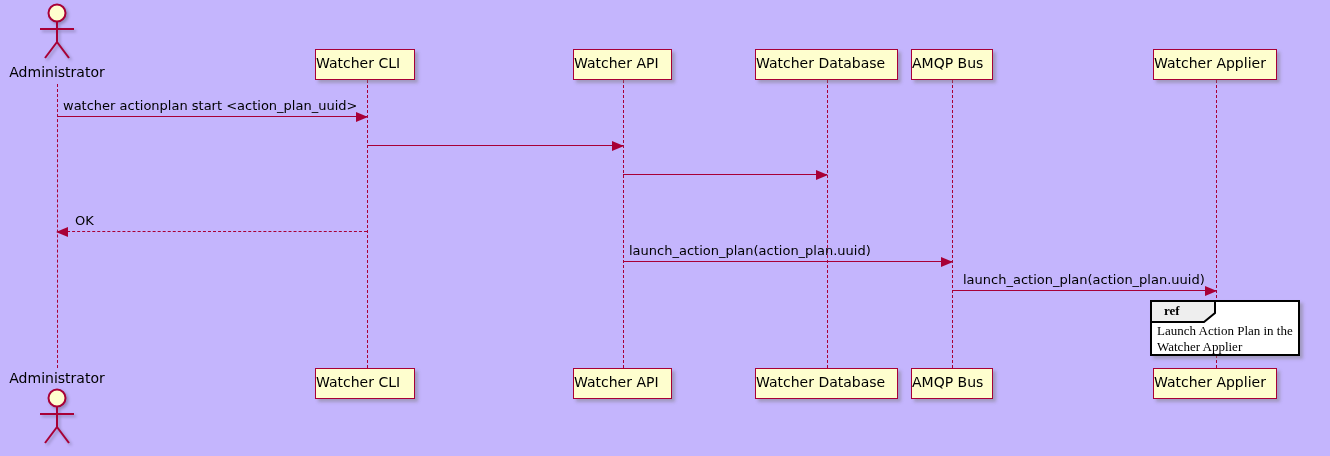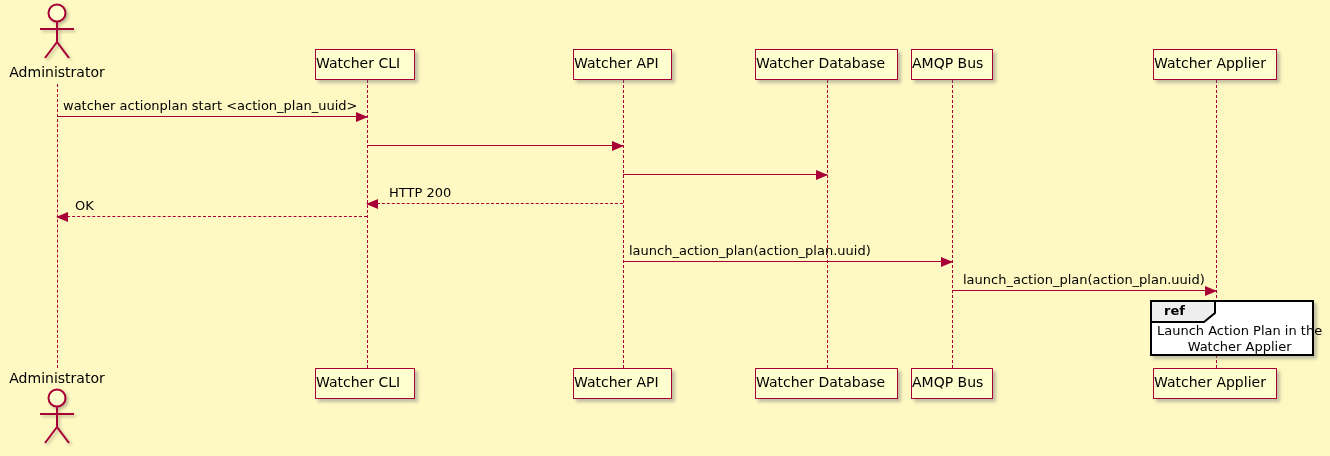--- a/index.html
+++ b/index.html
@@ -2,21 +2,21 @@
 <html><head>
 <meta charset="utf-8">
 <style>
   * { margin: 0; padding: 0; box-sizing: border-box; }
   html, body { background: #ffffff; }
   body { font-family: "DejaVu Sans", "Liberation Sans", sans-serif; color: #000; }
   #canvas {
     position: relative;
     width: 1330px;
     height: 456px;
-    background: #fef9c3;
+    background: #c4b5fd;
     overflow: hidden;
   }
   
   .pbox {
     position: absolute;
     height: 31px;
     background: #FEFECE;
     border: 1.5px solid #A80036;
     box-shadow: 3px 3px 3px rgba(120,120,120,0.45);
     font-size: 14px;
@@ -63,34 +63,35 @@
   .arrowhead.left {
     left: -1px;
     border-top: 5px solid transparent;
     border-bottom: 5px solid transparent;
     border-right: 12px solid #A80036;
   }
   
   .ref-box {
     position: absolute;
     left: 1150px; top: 300px;
-    width: 164px; height: 56px;
+    width: 150px; height: 56px;
     background: #ffffff;
     border: 2px solid #000000;
     box-shadow: 3px 3px 3px rgba(120,120,120,0.45);
     z-index: 2;
+    font-family: Liberation Serif, serif;
   }
   .ref-tab { position: absolute; top: -2px; left: -2px; }
   .ref-keyword {
     position: absolute;
     top: 1px; left: 12px;
     font-size: 13px;
     font-weight: bold;
   }
-  .ref-text { position: absolute; top: 21px; left: 5px; font-size: 13px; line-height: 16px; white-space: nowrap; text-align: center; }
+  .ref-text { position: absolute; top: 21px; left: 5px; font-size: 13px; line-height: 16px; white-space: nowrap; }
 </style>
 </head>
 <body>
 
 <div id="canvas">
 
   <div class="lifeline" style="left:57px;  top:84px; height:284px;"></div>
   <div class="lifeline" style="left:367px; top:80px; height:288px;"></div>
   <div class="lifeline" style="left:623px; top:80px; height:288px;"></div>
   <div class="lifeline" style="left:827px; top:80px; height:288px;"></div>
@@ -136,27 +137,22 @@
   <div class="msg" style="left:367px; top:125px; width:256px;">
     <div class="msg-line"></div>
     <div class="arrowhead right"></div>
   </div>
 
   <div class="msg" style="left:623px; top:154px; width:204px;">
     <div class="msg-line"></div>
     <div class="arrowhead right"></div>
   </div>
 
-  <div class="msg" style="left:367px; top:183px; width:256px;">
-    <div class="msg-label" style="left:22px;">HTTP 200</div>
-    <div class="msg-line dashed"></div>
-    <div class="arrowhead left"></div>
-  </div>
 
-  <div class="msg" style="left:57px; top:196px; width:310px;">
+  <div class="msg" style="left:57px; top:211px; width:310px;">
     <div class="msg-label" style="left:18px;">OK</div>
     <div class="msg-line dashed"></div>
     <div class="arrowhead left"></div>
   </div>
 
   <div class="msg" style="left:623px; top:241px; width:329px;">
     <div class="msg-label">launch_action_plan(action_plan.uuid)</div>
     <div class="msg-line"></div>
     <div class="arrowhead right"></div>
   </div>

